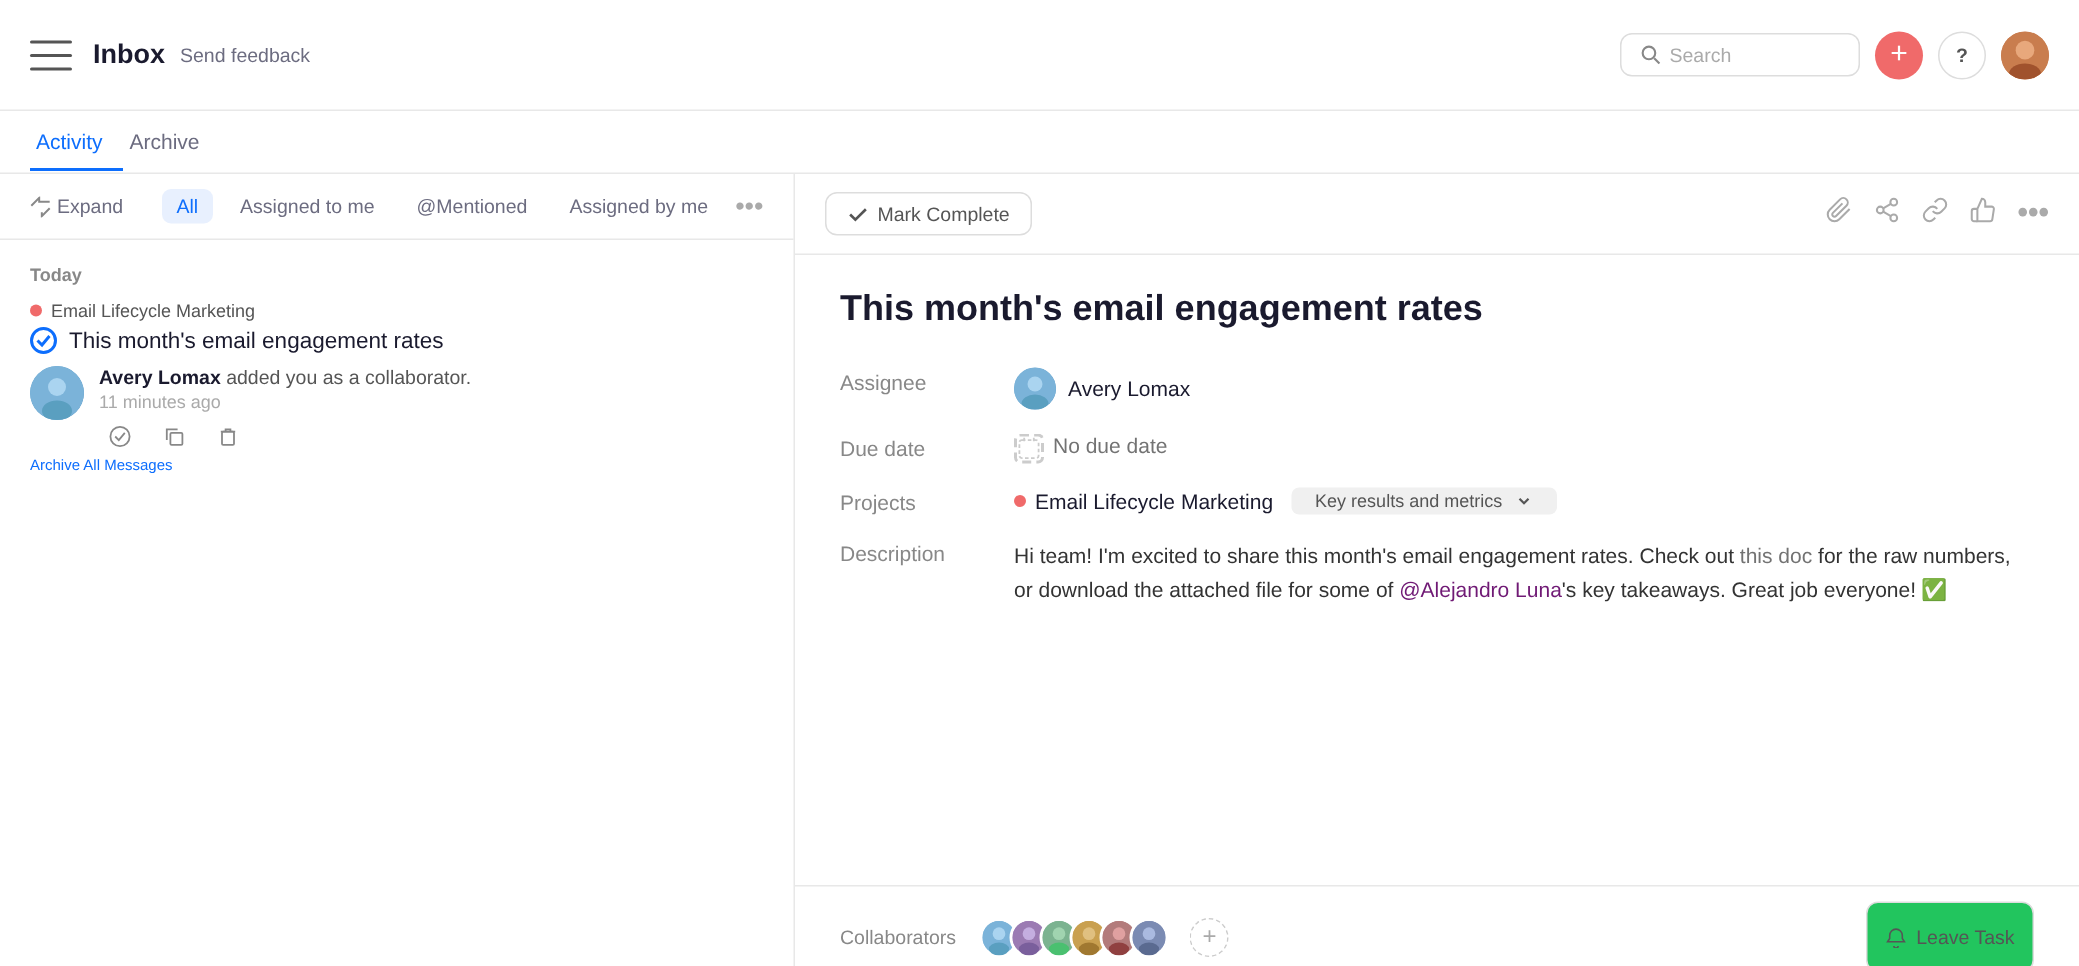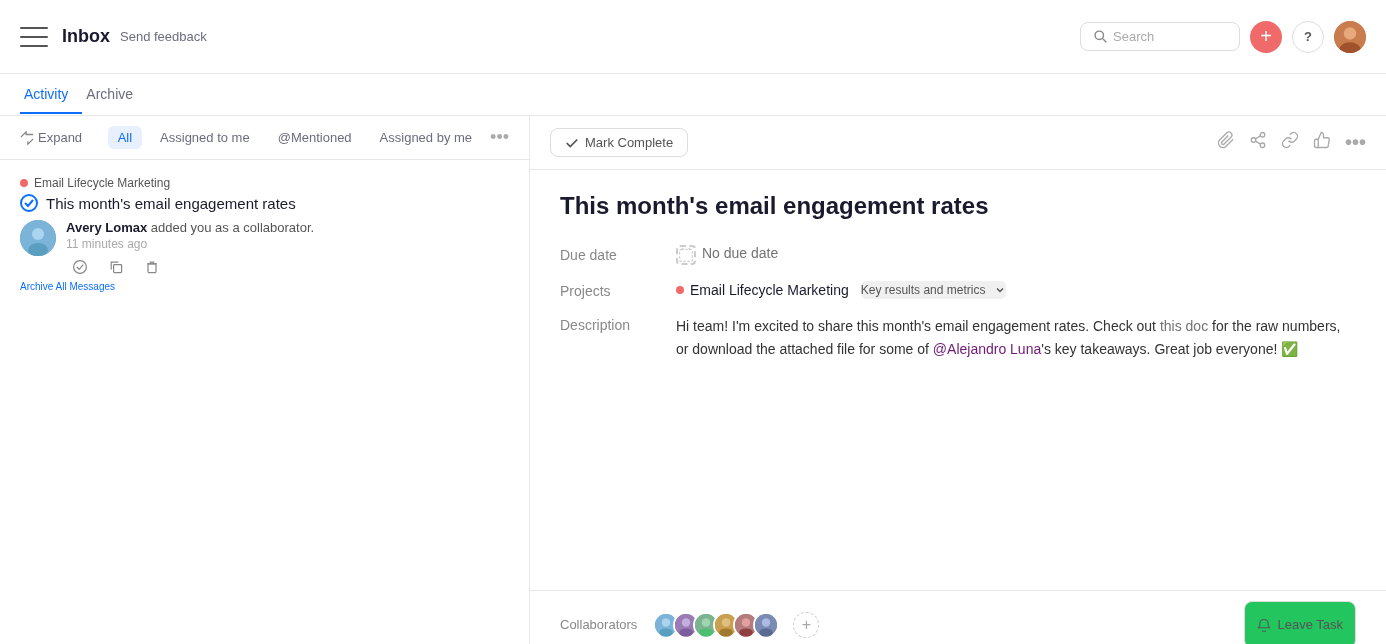--- a/index.html
+++ b/index.html
@@ -63,21 +63,21 @@
 
     .task-content { padding: 20px 30px; flex: 1; }
     .task-main-title { font-size: 24px; font-weight: 600; color: #1a1a2e; margin-bottom: 24px; line-height: 1.3; }
     .task-field { display: flex; align-items: flex-start; gap: 16px; margin-bottom: 16px; }
     .field-label { width: 100px; font-size: 14px; color: #888; flex-shrink: 0; padding-top: 2px; }
     .field-value { display: flex; align-items: center; gap: 8px; font-size: 14px; color: #1a1a2e; }
     .assignee-avatar { width: 28px; height: 28px; border-radius: 50%; background: linear-gradient(135deg, #7bb3d9, #5a9fc0); flex-shrink: 0; }
     .no-due-date { color: #737373; display: flex; align-items: flex-start; gap: 6px; }
     .calendar-icon { width: 20px; height: 20px; border: 2px dashed #ccc; border-radius: 4px; display: flex; align-items: center; justify-content: center; font-size: 10px; color: #ccc; }
     .project-value { display: flex; align-items: center; gap: 6px; }
-    .key-results-tag { display: flex; align-items: center; gap: 9px; background: #f0f0f0; padding: 2px 0; border-radius: 5px; font-size: 12px; color: #555; cursor: pointer; margin-left: 6px; }
+    .key-results-tag { display: flex; align-items: center; gap: 9px; background: #f0f0f0; padding: 2px 16px; border-radius: 5px; font-size: 12px; color: #555; cursor: pointer; margin-left: 6px; }
 
     .description-text { font-size: 14px; color: #333; line-height: 1.6; }
     .description-link { color: #737373; text-decoration: none; }
     .description-mention { color: #701a75; }
 
     
     .comment-section { padding: 16px 30px; border-top: 1px solid #e8e8e8; display: flex; gap: 12px; align-items: flex-start; }
     .comment-avatar { width: 36px; height: 36px; border-radius: 50%; background: #c9a0c0; flex-shrink: 0; overflow: hidden; }
     .comment-input-wrapper { flex: 1; border: 1px solid #e0e0e0; border-radius: 10px; padding: 10px 14px; }
     .comment-input { width: 100%; outline: none; border: none; font-size: 14px; color: #aaa; resize: none; font-family: inherit; min-height: 60px; }
@@ -145,20 +145,21 @@
         <span>Expand</span>
       </div>
       <button class="filter-btn active">All</button>
       <button class="filter-btn">Assigned to me</button>
       <button class="filter-btn">@Mentioned</button>
       <button class="filter-btn">Assigned by me</button>
       <span class="more-btn">•••</span>
     </div>
 
     <div class="left-content">
+      <div class="section-label">Today</div>
 
       <div>
 
         <div class="project-tag">
           <span class="dot dot-orange"></span>
           <span>Email Lifecycle Marketing</span>
         </div>
 
         <div class="task-title-row">
           <div class="check-circle checked">
@@ -247,20 +248,33 @@
             <path d="M7 22H4a2 2 0 01-2-2v-7a2 2 0 012-2h3"></path>
           </svg>
         </span>
         <span style="font-size:20px;color:#aaa;font-weight:700;">•••</span>
       </div>
     </div>
 
     <div class="task-content">
       <h1 class="task-main-title">This month's email engagement rates</h1>
 
+      <div class="task-field">
+        <span class="field-label">Assignee</span>
+        <div class="field-value">
+          <div class="assignee-avatar av1" style="width:28px;height:28px;border-radius:50%;overflow:hidden;">
+            <svg viewBox="0 0 28 28" width="28" height="28">
+              <circle cx="14" cy="14" r="14" fill="#7bb3d9"></circle>
+              <circle cx="14" cy="11" r="5" fill="#aad4f0"></circle>
+              <ellipse cx="14" cy="24" rx="9" ry="6" fill="#5a9fc0"></ellipse>
+            </svg>
+          </div>
+          <span>Avery Lomax</span>
+        </div>
+      </div>
 
       <div class="task-field">
         <span class="field-label">Due date</span>
         <div class="field-value no-due-date">
           <div class="calendar-icon">
             <svg width="16" height="16" viewBox="0 0 20 20" fill="none" stroke="#ccc" stroke-width="1.5" stroke-dasharray="3 2">
               <rect x="2" y="3" width="16" height="15" rx="2"></rect>
                 <line x1="6" y1="1" x2="6" y2="5"></line>
                 <line x1="14" y1="1" x2="14" y2="5"></line>
             </svg>

